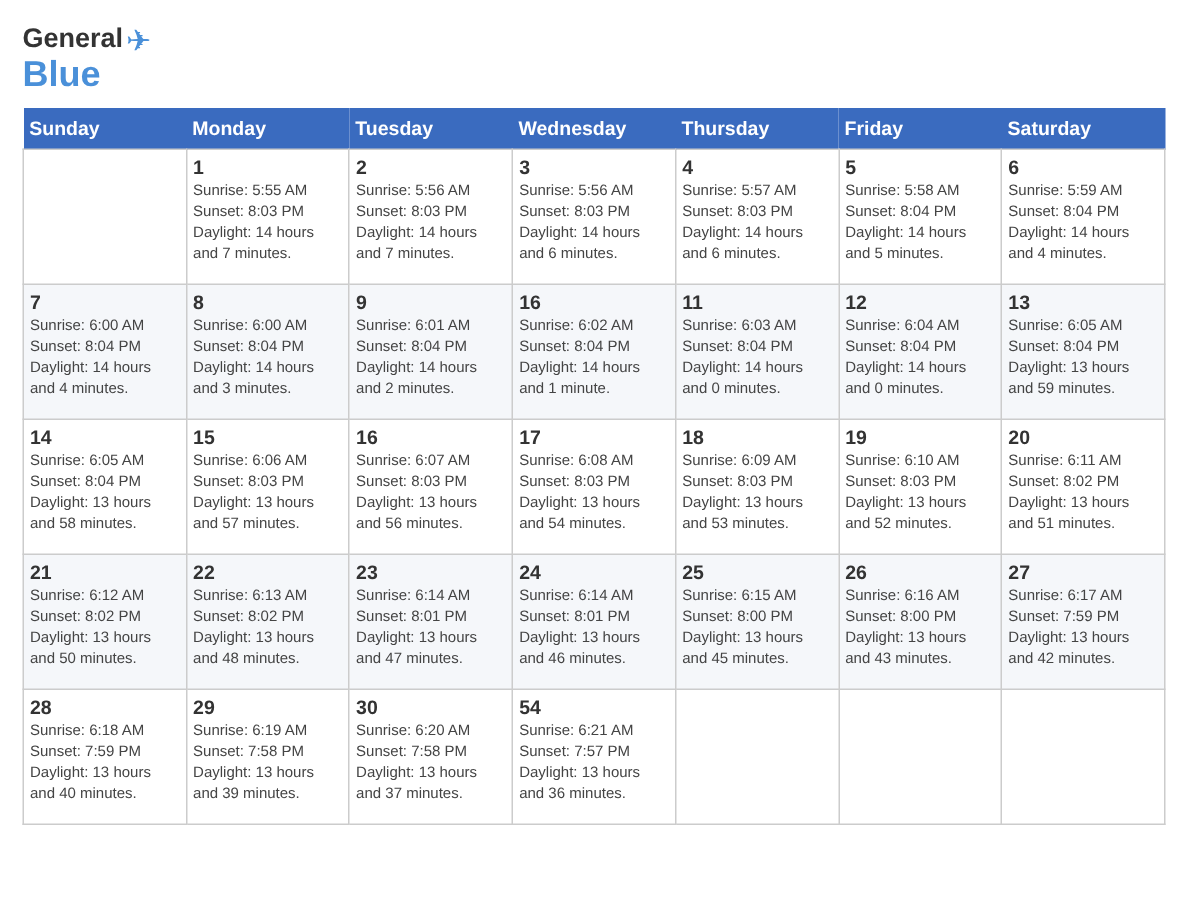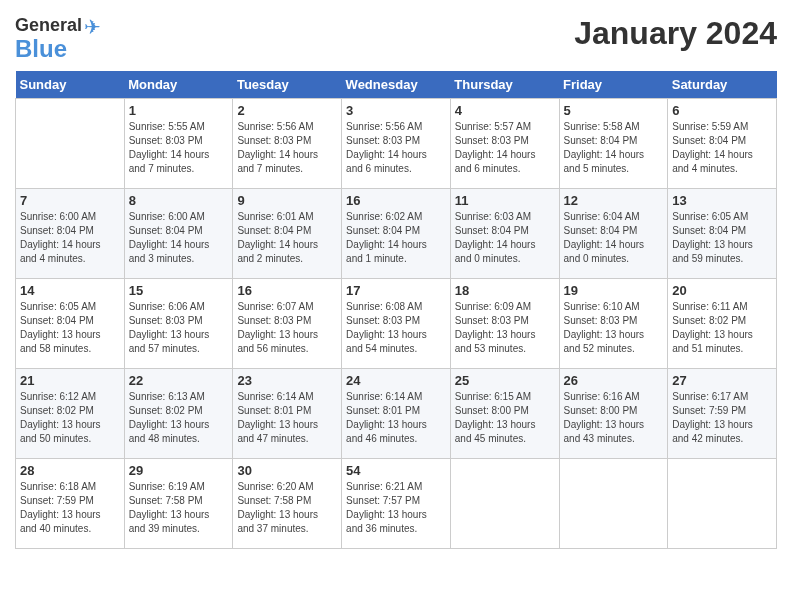--- a/index.html
+++ b/index.html
@@ -92,21 +92,20 @@
   <div class="logo">
     <div style="display:flex;flex-direction:column;align-items:flex-start;">
       <div style="display:flex;align-items:flex-start;">
         <span class="logo-text-general">General</span>
         <span style="color:#4a90d9;font-size:20px;margin-left:2px;">✈</span>
       </div>
       <span class="logo-text-blue" style="margin-top:-4px;">Blue</span>
     </div>
   </div>
   <div class="title-section">
-    <div class="month-title">January 2024</div>
   </div>
 </div>
 
 <table>
   <thead>
     <tr>
     <th>Sunday</th>
         <th>Monday</th>
         <th>Tuesday</th>
         <th>Wednesday</th>

